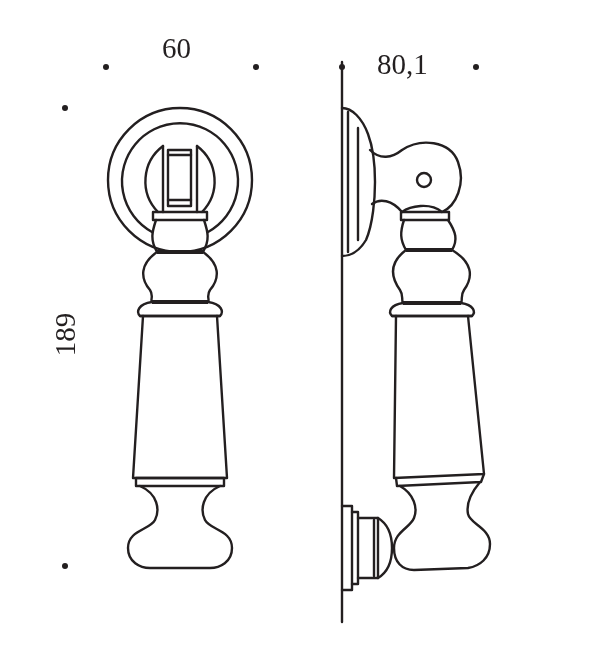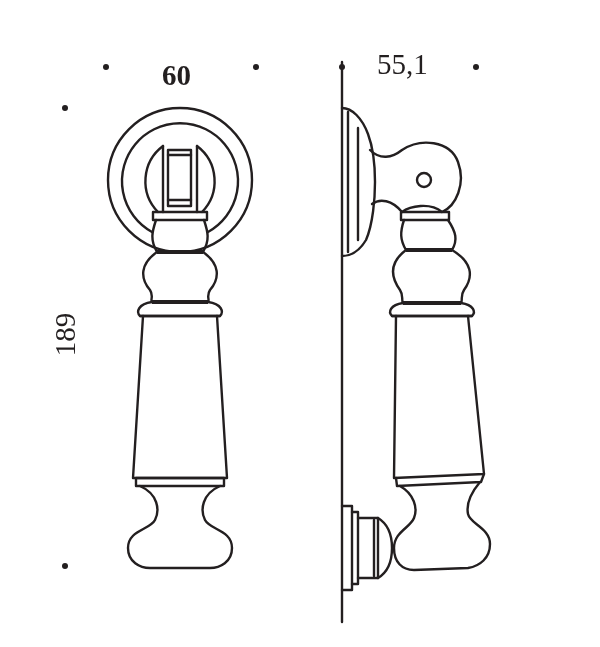--- a/index.html
+++ b/index.html
@@ -6,21 +6,21 @@
     body { width: 600px; height: 647px; position: relative; overflow: hidden; }
     .canvas { position: absolute; left: 0; top: 0; width: 600px; height: 647px; }
     .dim-label {
       position: absolute;
       font-family: "Liberation Serif", "DejaVu Serif", serif;
       font-size: 29px;
       color: #231f20;
       line-height: 1;
       white-space: nowrap;
     }
-    .dim-width { left: 162px; top: 61px; font-weight: bold; }
+    .dim-width { left: 162px; top: 34px; }
     .dim-depth { left: 377px; top: 50px; }
     .dim-height {
       left: 44px; top: 320px;
       transform: rotate(-90deg);
       transform-origin: center center;
     }
     svg .ln { fill: none; stroke: #231f20; stroke-width: 2.4; stroke-linejoin: round; stroke-linecap: round; }
     svg .thick { fill: none; stroke: #231f20; stroke-width: 4; }
     svg .dot { fill: #231f20; }
   </style>
@@ -104,15 +104,15 @@
       <path class="ln" d="M342,506 L352,506 L352,590 L342,590"></path>
       <path class="ln" d="M352,512 L358,512 L358,584 L352,584"></path>
       <path class="ln" d="M358,518 L378,518 C388,524 392,536 392,548 C392,560 388,572 378,578 L358,578"></path>
       <line class="ln" x1="374" y1="520" x2="374" y2="576"></line>
       <line class="ln" x1="378" y1="518" x2="378" y2="578"></line>
     </g>
   </svg>
 
   
   <div class="dim-label dim-width">60</div>
-  <div class="dim-label dim-depth">55,1</div>
+  <div class="dim-label dim-depth">80,1</div>
   <div class="dim-label dim-height">189</div>
 </div>
 
 </body></html>

